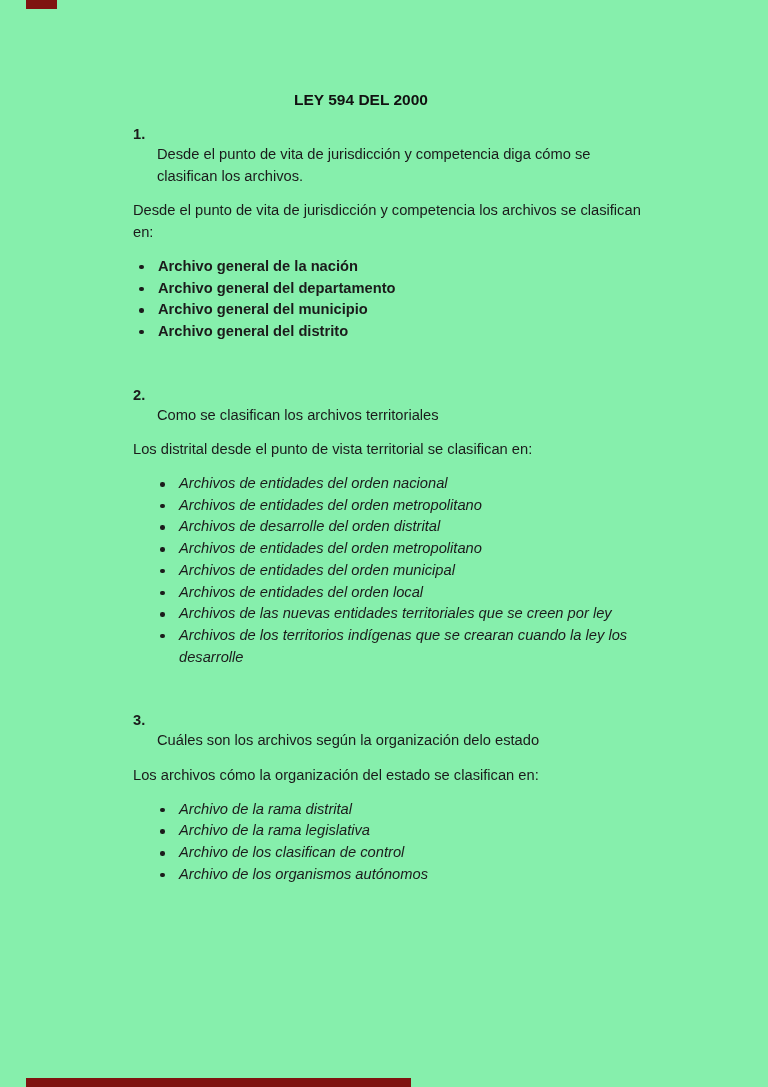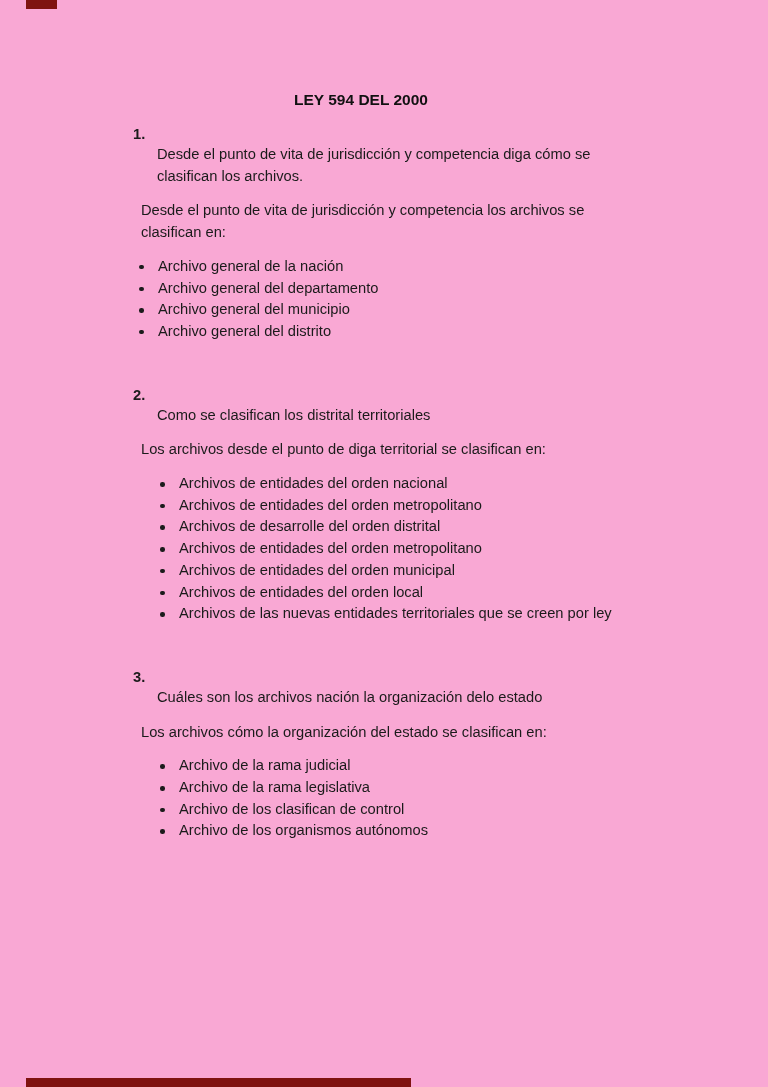--- a/index.html
+++ b/index.html
@@ -1,21 +1,21 @@
 <!DOCTYPE html>
 <html><head>
 <meta charset="utf-8">
 <style>
   * { margin: 0; padding: 0; box-sizing: border-box; }
   html, body { background: #ffffff; }
   .page {
     position: relative;
     width: 768px;
     height: 1087px;
-    background: #f9a8d4;
+    background: #86efac;
     overflow: hidden;
     font-family: "Liberation Sans", "DejaVu Sans", sans-serif;
     color: #1b1b1b;
   }
   .bar { position: absolute; height: 9px; }
   .bar-top { top: 0; left: 26px; width: 31px; }
   .bar-bottom { bottom: 0; left: 26px; width: 385px; }
   .content {
     position: absolute;
     left: 133px;
@@ -31,25 +31,25 @@
     font-weight: bold;
     font-size: 15.5px;
     line-height: 22px;
     color: #111111;
   }
   .question { display: flex; align-items: flex-start; }
   .question.first { margin-top: 13px; }
   .question.spaced { margin-top: 42px; }
   .qnum { flex: 0 0 24px; font-weight: bold; }
   .qtext { flex: 1; margin-top: 20px; }
-  .para { margin-top: 13px; margin-left: 8px; }
+  .para { margin-top: 13px; }
   .list { margin-top: 12px; }
   .li { position: relative; }
-  .list.lvl1 .li { padding-left: 25px; }
-  .list.lvl2 .li { padding-left: 46px; }
+  .list.lvl1 .li { padding-left: 25px; font-weight: bold; }
+  .list.lvl2 .li { padding-left: 46px; font-style: italic; }
   .li::before {
     content: "";
     position: absolute;
     top: 9px;
     width: 4.5px;
     height: 4.5px;
     border-radius: 50%;
     background: #1b1b1b;
   }
   .list.lvl1 .li::before { left: 6px; }
@@ -73,40 +73,41 @@
     <p class="para">Desde el punto de vita de jurisdicción y competencia los archivos se clasifican en:</p>
     <div class="list lvl1">
       <div class="li">Archivo general de la nación</div>
       <div class="li">Archivo general del departamento</div>
       <div class="li">Archivo general del municipio</div>
       <div class="li">Archivo general del distrito</div>
     </div>
 
     <div class="question spaced">
       <span class="qnum">2.</span>
-      <span class="qtext">Como se clasifican los distrital territoriales</span>
+      <span class="qtext">Como se clasifican los archivos territoriales</span>
     </div>
-    <p class="para">Los archivos desde el punto de diga territorial se clasifican en:</p>
+    <p class="para">Los distrital desde el punto de vista territorial se clasifican en:</p>
     <div class="list lvl2">
       <div class="li">Archivos de entidades del orden nacional</div>
       <div class="li">Archivos de entidades del orden metropolitano</div>
       <div class="li">Archivos de desarrolle del orden distrital</div>
       <div class="li">Archivos de entidades del orden metropolitano</div>
       <div class="li">Archivos de entidades del orden municipal</div>
       <div class="li">Archivos de entidades del orden local</div>
       <div class="li">Archivos de las nuevas entidades territoriales que se creen por ley</div>
+      <div class="li">Archivos de los territorios indígenas que se crearan cuando la ley los desarrolle</div>
     </div>
 
     <div class="question spaced">
       <span class="qnum">3.</span>
-      <span class="qtext">Cuáles son los archivos nación la organización delo estado</span>
+      <span class="qtext">Cuáles son los archivos según la organización delo estado</span>
     </div>
     <p class="para">Los archivos cómo la organización del estado se clasifican en:</p>
     <div class="list lvl2">
-      <div class="li">Archivo de la rama judicial</div>
+      <div class="li">Archivo de la rama distrital</div>
       <div class="li">Archivo de la rama legislativa</div>
       <div class="li">Archivo de los clasifican de control</div>
       <div class="li">Archivo de los organismos autónomos</div>
     </div>
 
   </div>
 
   <div class="bar bar-bottom" style="background-color: rgb(127, 19, 16);"></div>
 
 </div>

